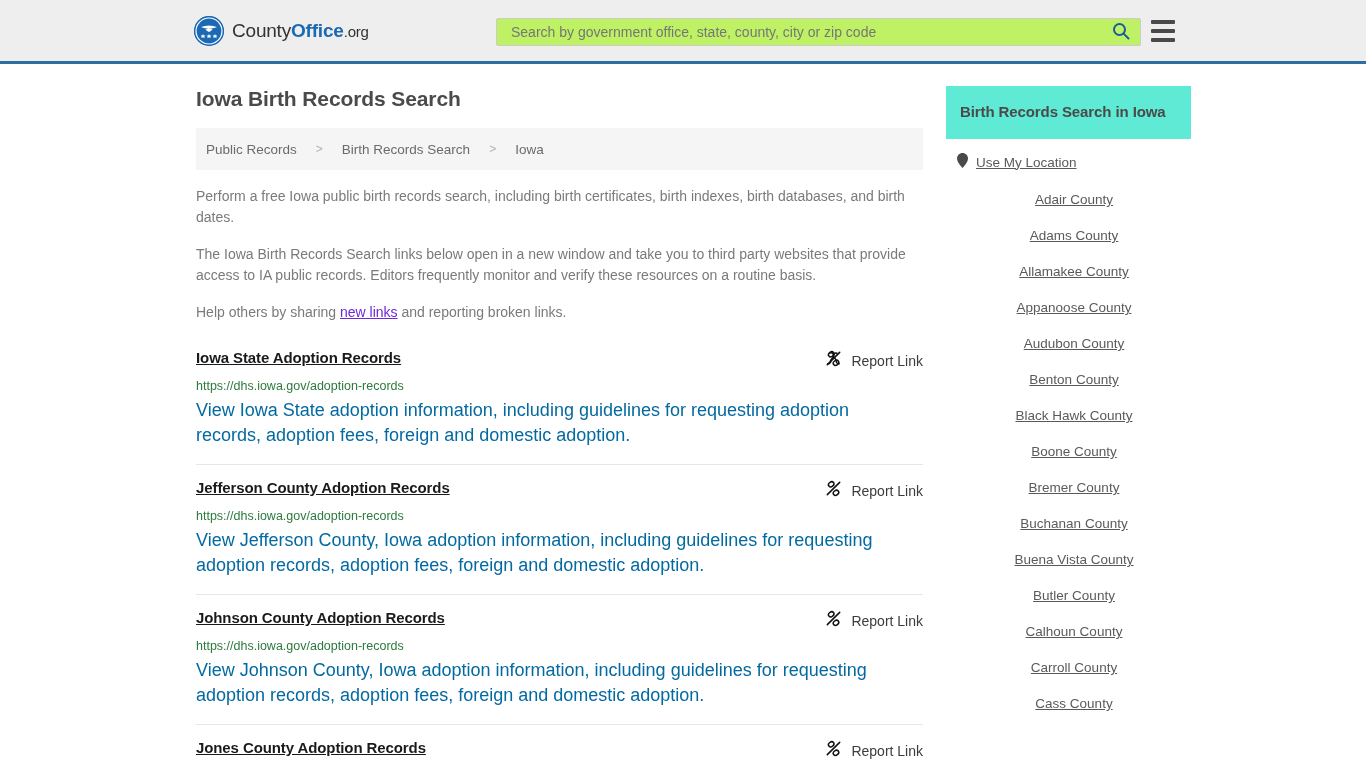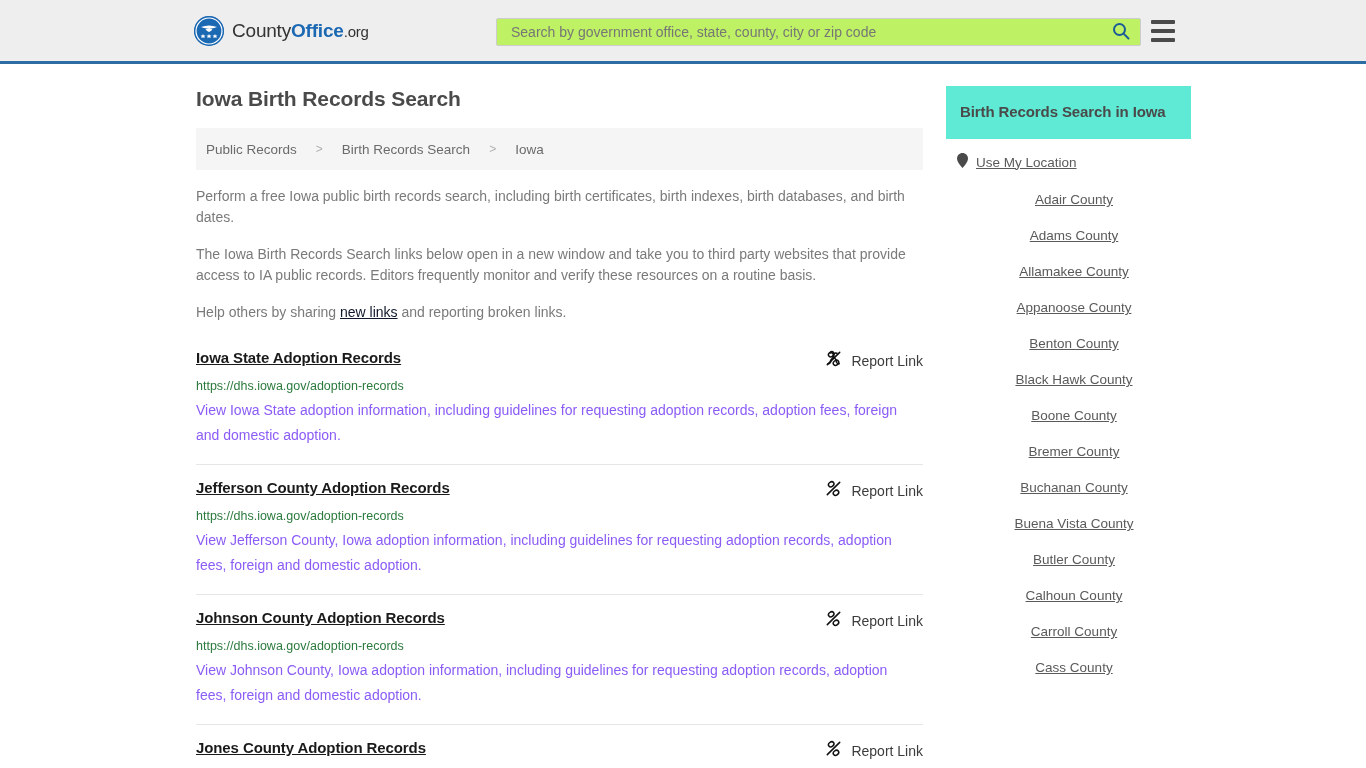--- a/index.html
+++ b/index.html
@@ -142,21 +142,21 @@
   .breadcrumb .current { color: #6b6b6b; }
 
   .intro p {
     margin: 16px 0 0 0;
     font-size: 14px;
     line-height: 21px;
     color: #7a7a7a;
     max-width: 716px;
   }
   .intro p a {
-    color: #0f172a;
+    color: #6d28d9;
     text-decoration: underline;
     cursor: pointer;
   }
 
   
   .results { margin-top: 22px; }
   .result {
     padding: 14px 0 16px 0;
     border-bottom: 1px solid #e6e6e6;
     position: relative;
@@ -188,23 +188,23 @@
     color: #3c3c3c;
   }
   .result-url {
     margin-top: 7px;
     font-size: 12.5px;
     color: #2b7a3d;
     line-height: 16px;
   }
   .result-desc {
     margin-top: 4px;
-    font-size: 14px;
+    font-size: 18px;
     line-height: 25px;
-    color: #8b5cf6;
+    color: #0369a1;
     max-width: 716px;
   }
 
   
   .side-head {
     background: #5eead4;
     padding: 14px 14px 16px 14px;
     font-size: 15px;
     font-weight: 700;
     line-height: 23px;
@@ -379,20 +379,21 @@
             <svg width="11" height="15" viewBox="0 0 11 15">
               <path d="M5.5 0 C2.46 0 0 2.46 0 5.5 C0 9.6 5.5 15 5.5 15 C5.5 15 11 9.6 11 5.5 C11 2.46 8.54 0 5.5 0 Z" fill="#4a4a4a"></path>
             </svg>
           </span>
           <a>Use My Location</a>
         </li>
         <li class="side-item"><a>Adair County</a></li>
         <li class="side-item"><a>Adams County</a></li>
         <li class="side-item"><a>Allamakee County</a></li>
         <li class="side-item"><a>Appanoose County</a></li>
+        <li class="side-item"><a>Audubon County</a></li>
         <li class="side-item"><a>Benton County</a></li>
         <li class="side-item"><a>Black Hawk County</a></li>
         <li class="side-item"><a>Boone County</a></li>
         <li class="side-item"><a>Bremer County</a></li>
         <li class="side-item"><a>Buchanan County</a></li>
         <li class="side-item"><a>Buena Vista County</a></li>
         <li class="side-item"><a>Butler County</a></li>
         <li class="side-item"><a>Calhoun County</a></li>
         <li class="side-item"><a>Carroll County</a></li>
         <li class="side-item"><a>Cass County</a></li>

